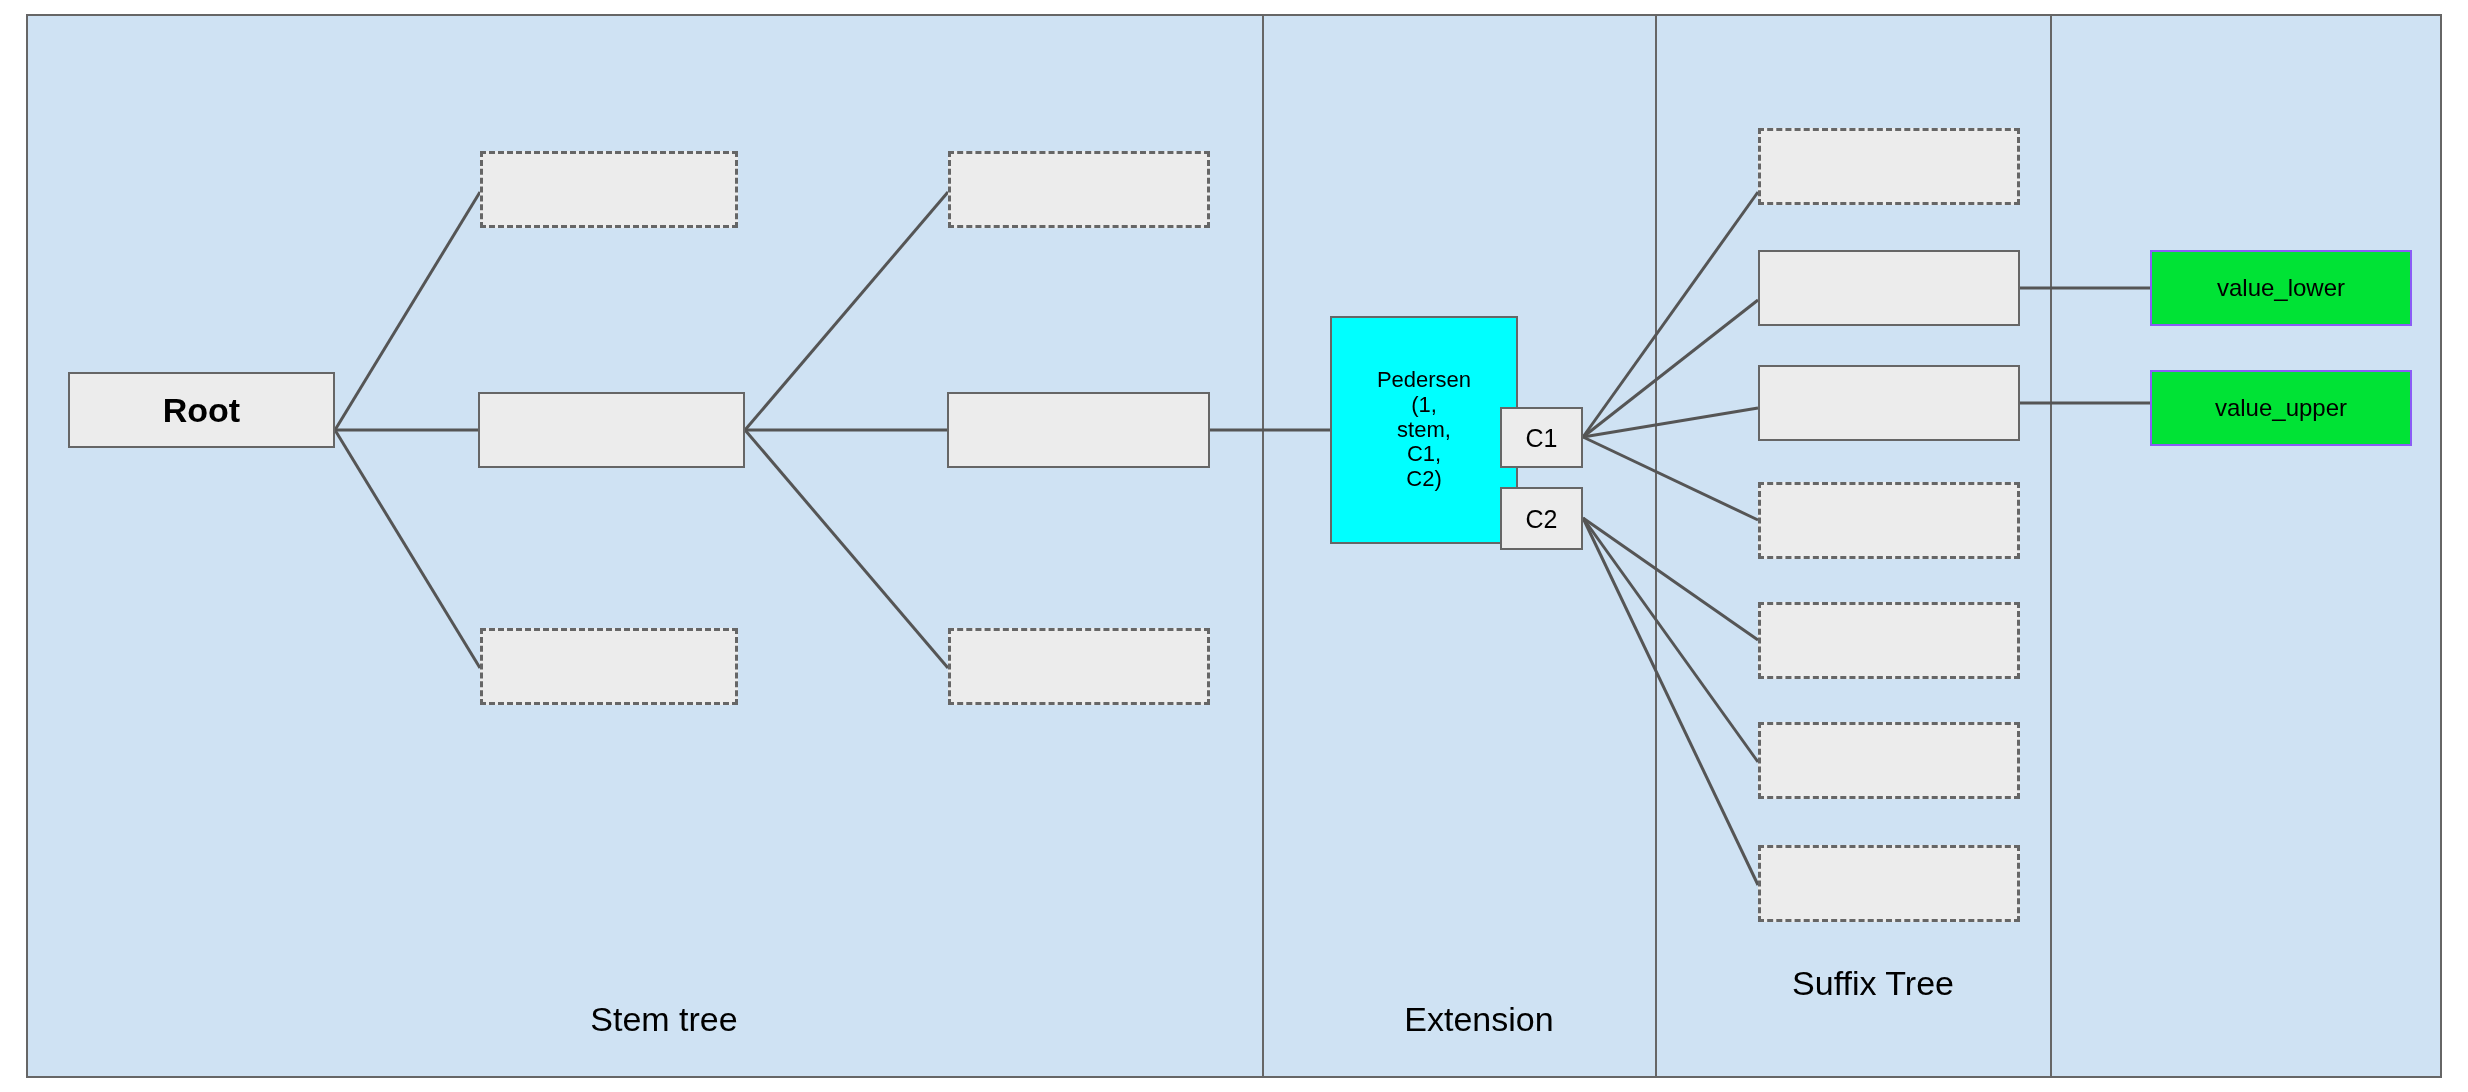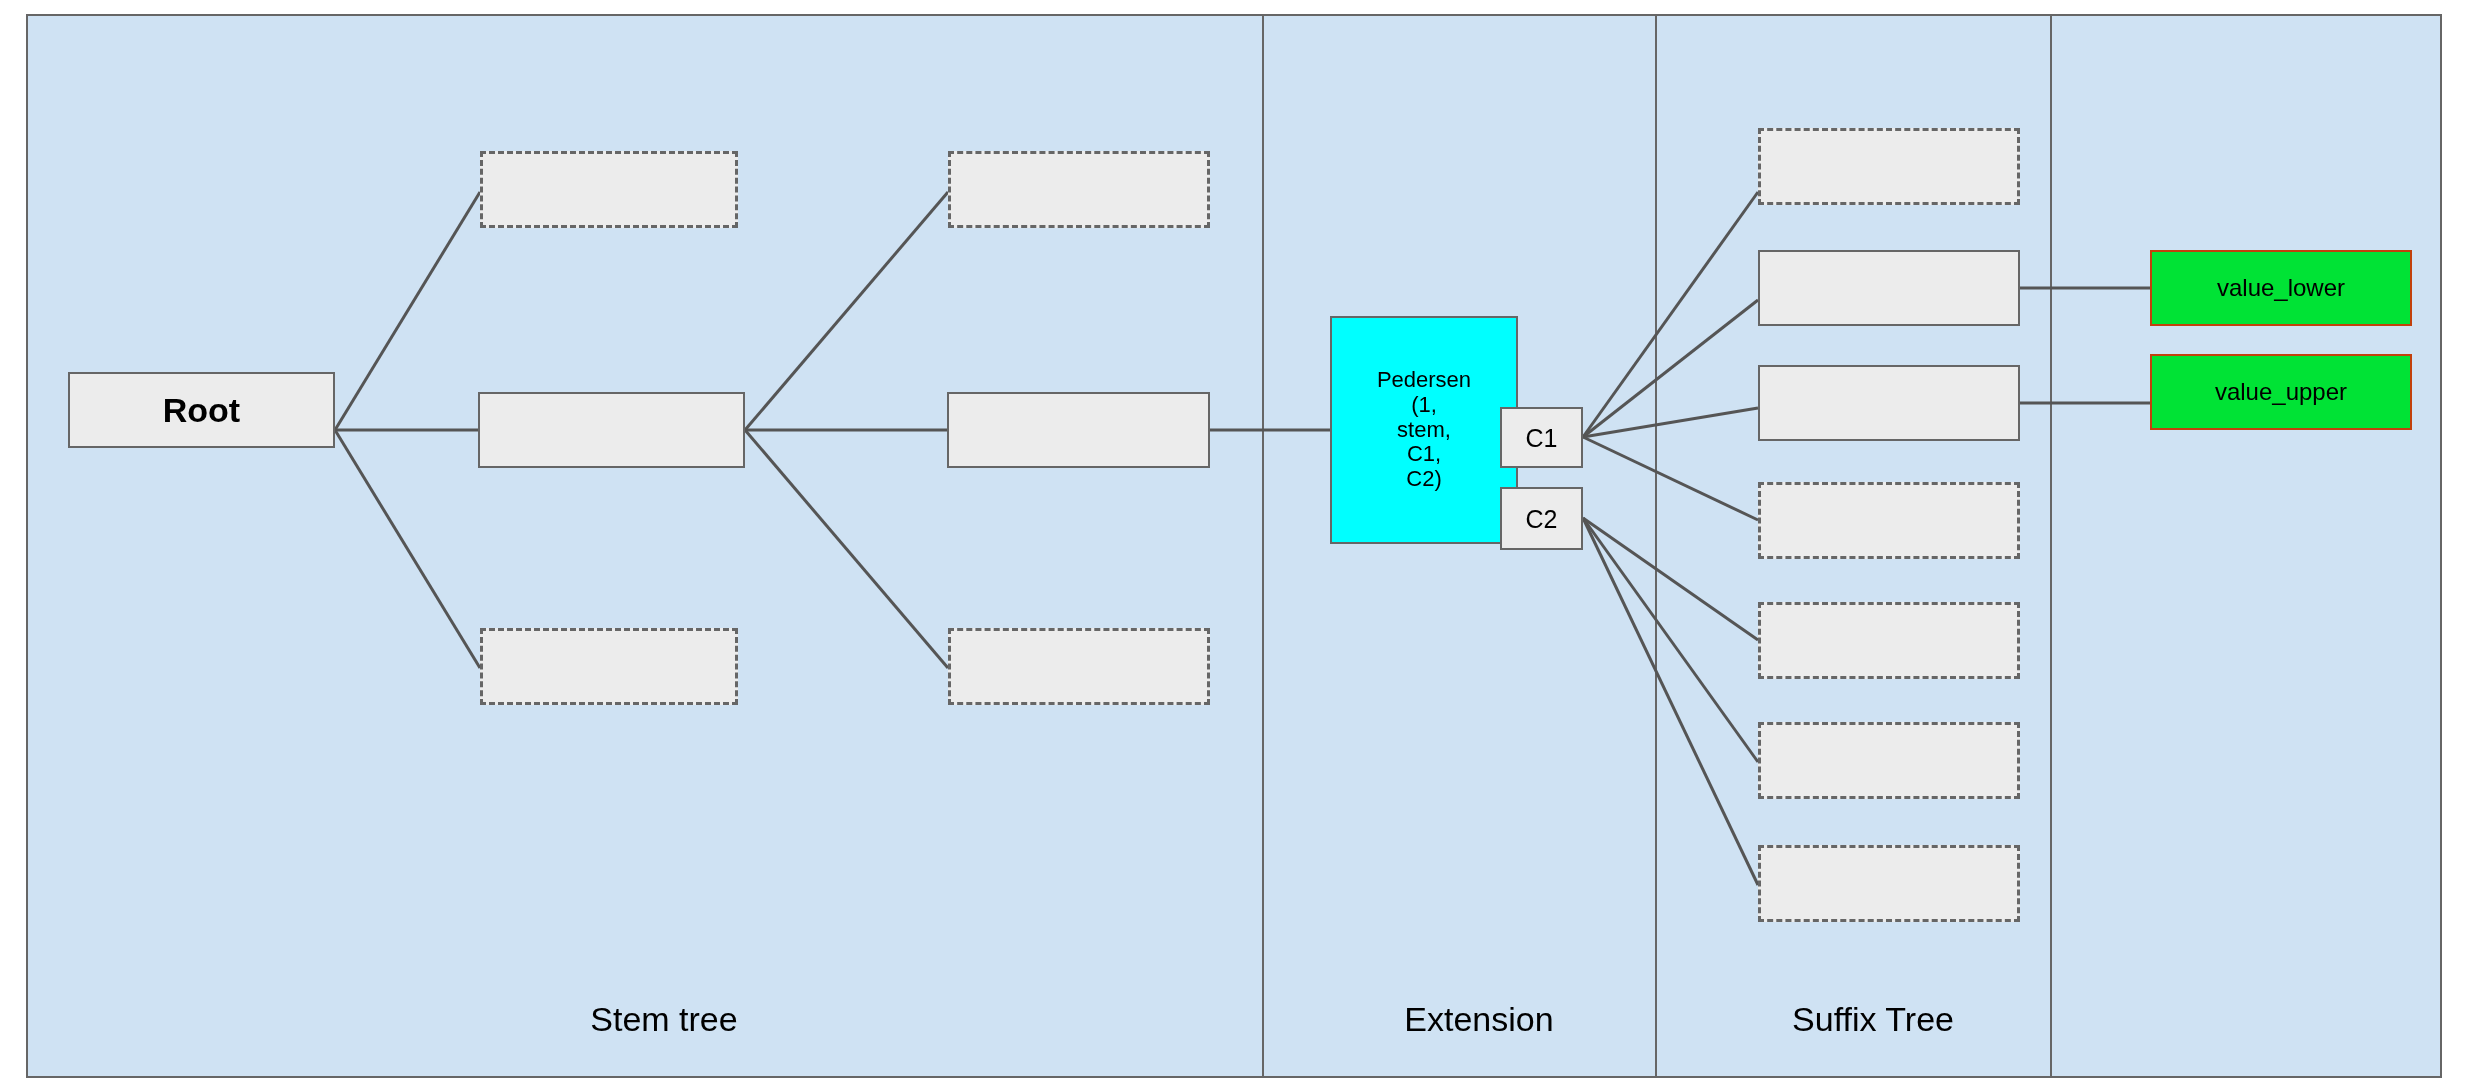--- a/index.html
+++ b/index.html
@@ -35,21 +35,21 @@
   .node.dashed{border-style:dashed;border-width:3px;}
   .node.solid{border-width:2px;}
   .node.root{font-size:34px;}
   .node.pedersen{
     background:#00ffff;font-size:22px;
     flex-direction:column;padding:10px 6px;
     justify-content:center;
   }
   .node.pedersen span{display:block;}
   .node.chip{font-size:25px;}
-  .node.green{background:#00e335;border:2px solid #c2410c;font-size:24px;}
+  .node.green{background:#00e335;border:2px solid #8b5cf6;font-size:24px;}
   .panel-label{
     position:absolute;
     text-align:center;
     font-size:34px;
     color:#000000;
     white-space:nowrap;
     margin-left:20px;
   }
 </style>
 </head>
@@ -113,19 +113,19 @@
 
   <div class="node dashed" style="left:1758px;top:128px;width:262px;height:77px;"></div>
   <div class="node solid" style="left:1758px;top:250px;width:262px;height:76px;"></div>
   <div class="node solid" style="left:1758px;top:365px;width:262px;height:76px;"></div>
   <div class="node dashed" style="left:1758px;top:482px;width:262px;height:77px;"></div>
   <div class="node dashed" style="left:1758px;top:602px;width:262px;height:77px;"></div>
   <div class="node dashed" style="left:1758px;top:722px;width:262px;height:77px;"></div>
   <div class="node dashed" style="left:1758px;top:845px;width:262px;height:77px;"></div>
 
   <div class="node green" style="left:2150px;top:250px;width:262px;height:76px;">value_lower</div>
-  <div class="node green" style="left:2150px;top:354px;width:262px;height:76px;">value_upper</div>
+  <div class="node green" style="left:2150px;top:370px;width:262px;height:76px;">value_upper</div>
 
   <div class="panel-label" style="left:28px;top:1000px;width:1232px;">Stem tree</div>
   <div class="panel-label" style="left:1264px;top:1000px;width:390px;">Extension</div>
-  <div class="panel-label" style="left:1657px;top:1000px;width:392px;">Suffix Tree</div>
+  <div class="panel-label" style="left:1657px;top:964px;width:392px;">Suffix Tree</div>
 
 </div>
 
 </body></html>

